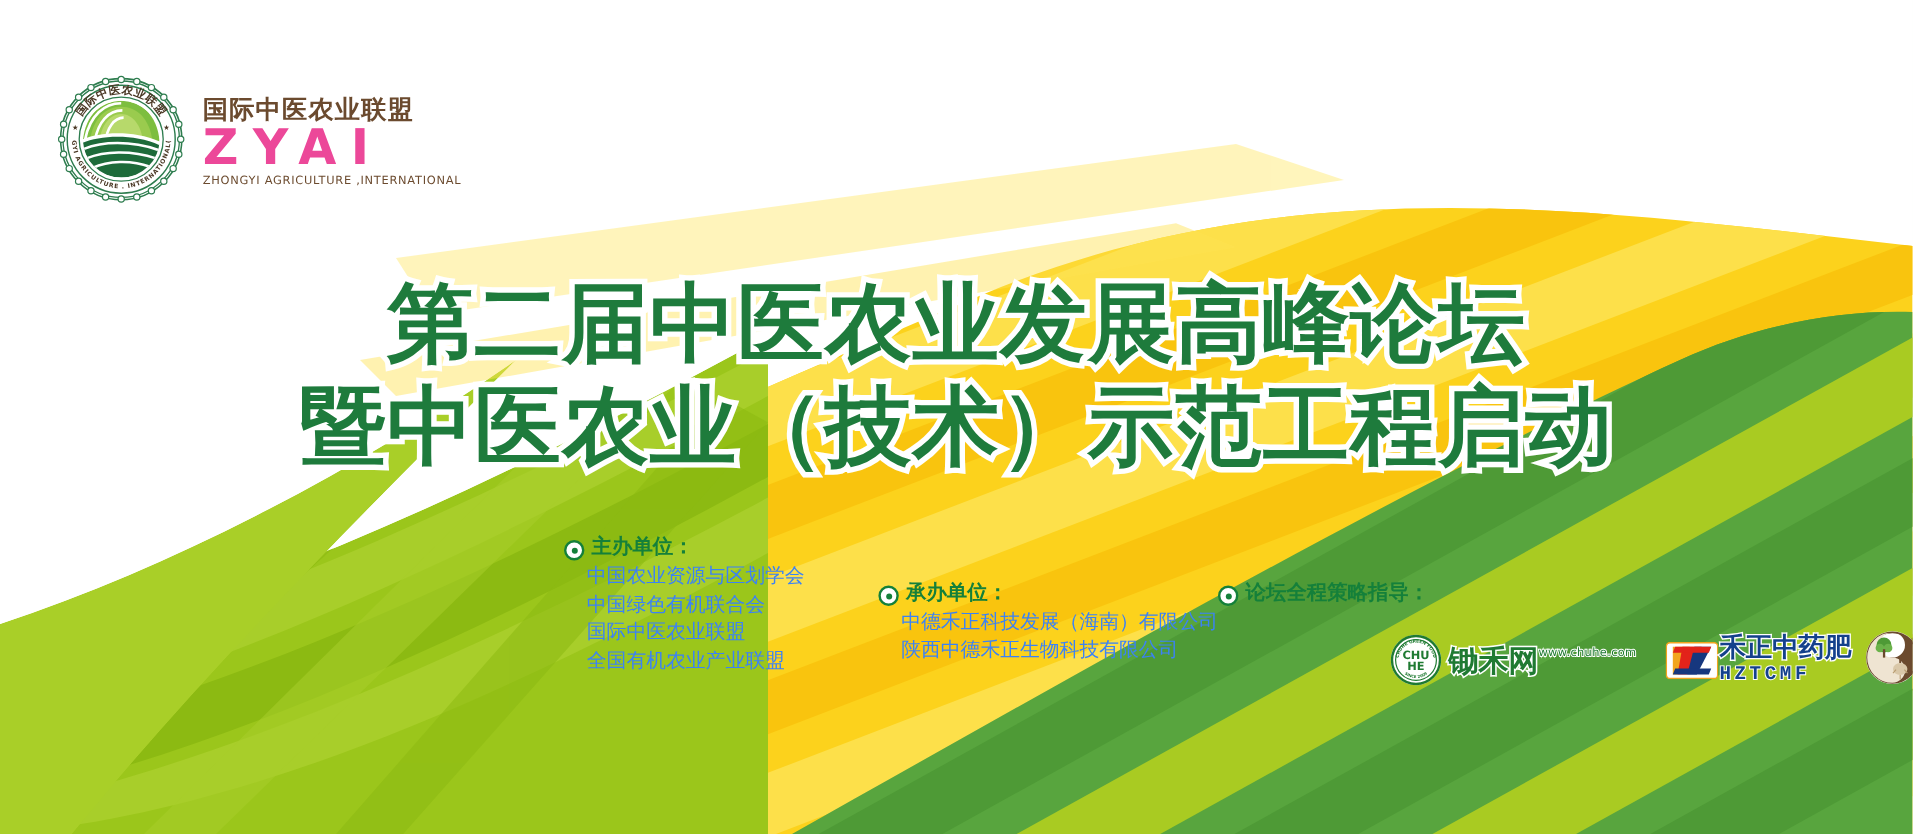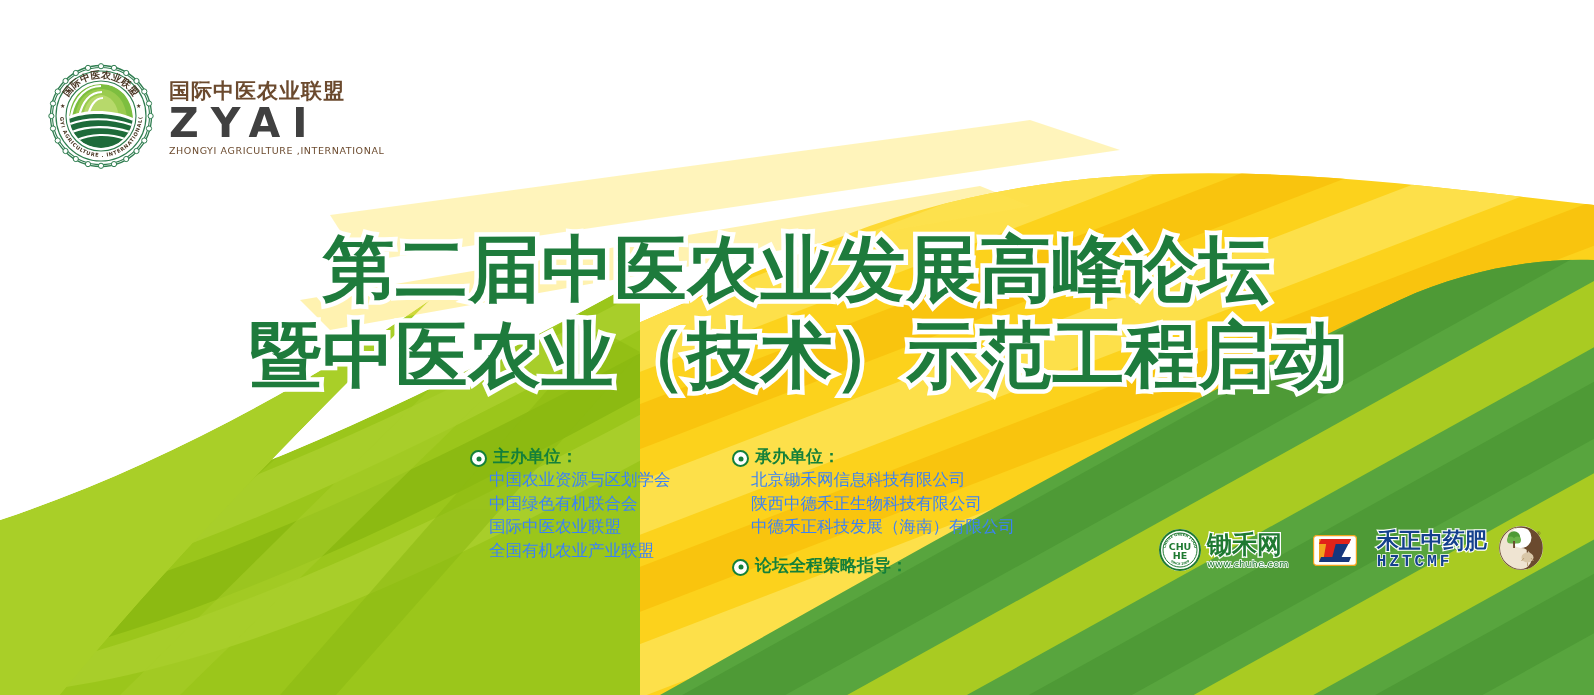--- a/index.html
+++ b/index.html
@@ -16,44 +16,44 @@
 
   
   #logo-lockup{position:absolute;left:47px;top:62px;z-index:5;
                display:flex;align-items:center;gap:14px;}
   #logo-mark{width:108px;height:108px;position:relative;flex:0 0 auto;}
   #logo-mark svg{display:block;width:108px;height:108px;}
   #logo-wordmark{display:flex;flex-direction:column;justify-content:center;
                  padding-top:4px;}
   .lm-cn{font-size:21px;font-weight:bold;color:#6B4A2E;letter-spacing:1px;
          line-height:1.05;white-space:nowrap;}
-  .lm-zyai{font-size:41px;font-weight:bold;color:#404040;letter-spacing:12px;
+  .lm-zyai{font-size:41px;font-weight:bold;color:#ec4899;letter-spacing:12px;
            line-height:1.0;margin-top:1px;white-space:nowrap;
            font-family:"DejaVu Sans","Liberation Sans",sans-serif;}
   .lm-en{font-size:9.5px;color:#6B4A2E;letter-spacing:0.6px;line-height:1.1;
          margin-top:2px;white-space:nowrap;}
 
   
   #headline{position:absolute;left:0;top:233px;width:1594px;z-index:6;
             text-align:center;pointer-events:none;}
   .hl{display:block;color:#1E7B3C;font-weight:bold;
       font-family:"DejaVu Sans","Liberation Sans",sans-serif;
       letter-spacing:1px;white-space:nowrap;
       -webkit-text-stroke:9px #ffffff;paint-order:stroke fill;
       text-shadow:0 0 0 #fff;}
   .hl-wrap{position:relative;display:block;line-height:1.0;}
   .hl-1{font-size:72px;}
   .hl-2{font-size:72px;margin-top:14px;}
 
   
   #credits{position:absolute;left:470px;top:446px;z-index:6;
            display:flex;gap:0px;}
-  .cred-col{display:flex;flex-direction:column;}
+  .cred-col{display:flex;}
   .cred-col.left{width:262px;}
-  .cred-col.right{width:300px;}
+  .cred-col.right{width:300px;margin-top:38px;}
   .cred-group{margin-bottom:16px;}
   .cred-group:last-child{margin-bottom:0;}
   .cred-head{display:flex;align-items:flex-start;gap:6px;}
   .bullet{flex:0 0 auto;width:13px;height:13px;border-radius:50%;
           border:2.5px solid #14803A;background:#ffffff;
           position:relative;margin-top:4px;}
   .bullet::after{content:"";position:absolute;left:50%;top:50%;
           transform:translate(-50%,-50%);width:5px;height:5px;
           border-radius:50%;background:#14803A;}
   .cred-title{font-size:17px;font-weight:bold;color:#14803A;
@@ -62,30 +62,30 @@
   .cred-item{font-size:16.5px;color:#3b82f6;line-height:1.42;white-space:nowrap;}
 
   
   #sponsors{position:absolute;left:1158px;top:527px;z-index:6;
             display:flex;align-items:center;gap:11px;}
   .sp{display:flex;align-items:center;}
 
   
   .sp-chuhe{gap:5px;}
   .chuhe-seal{width:44px;height:44px;flex:0 0 auto;}
-  .chuhe-text{display:flex;flex-direction:column;line-height:1;}
+  .chuhe-text{display:flex;flex-direction:row;line-height:1;}
   .chuhe-cn{font-size:25px;font-weight:bold;color:#1F7A32;letter-spacing:0px;
             white-space:nowrap;
             -webkit-text-stroke:2.5px #ffffff;paint-order:stroke fill;}
   .chuhe-url{font-size:9.5px;font-weight:normal;color:#1F7A32;letter-spacing:0.3px;
              margin-top:2px;white-space:nowrap;
              -webkit-text-stroke:1.6px #ffffff;paint-order:stroke fill;}
 
   
-  .sp-hz{gap:20px;padding-left:13px;}
+  .sp-hz{gap:1px;padding-left:13px;}
   .hz-badge{width:44px;height:31px;flex:0 0 auto;}
   .hz-text{display:flex;flex-direction:column;line-height:1;}
   .hz-cn{font-size:22px;font-weight:bold;color:#14418C;letter-spacing:0px;
          white-space:nowrap;position:relative;
          -webkit-text-stroke:2.2px #ffffff;paint-order:stroke fill;}
   .hz-en{font-size:16px;font-weight:bold;color:#14418C;letter-spacing:3px;
          margin-top:2px;white-space:nowrap;
          -webkit-text-stroke:1.6px #ffffff;paint-order:stroke fill;font-family:Liberation Mono, monospace;}
 
   
@@ -311,23 +311,22 @@
     </div>
 
     <div class="cred-col right">
 
       <div class="cred-group">
         <div class="cred-head">
           <span class="bullet"></span>
           <span class="cred-title">承办单位：</span>
         </div>
         <div class="cred-list">
-          <div class="cred-item">北京锄禾网信息科技有限公司</div>
+          <div class="cred-item">中德禾正科技发展（海南）有限公司</div>
           <div class="cred-item">陕西中德禾正生物科技有限公司</div>
-          <div class="cred-item">中德禾正科技发展（海南）有限公司</div>
         </div>
       </div>
 
       <div class="cred-group">
         <div class="cred-head">
           <span class="bullet"></span>
           <span class="cred-title">论坛全程策略指导：</span>
         </div>
       </div>
 

